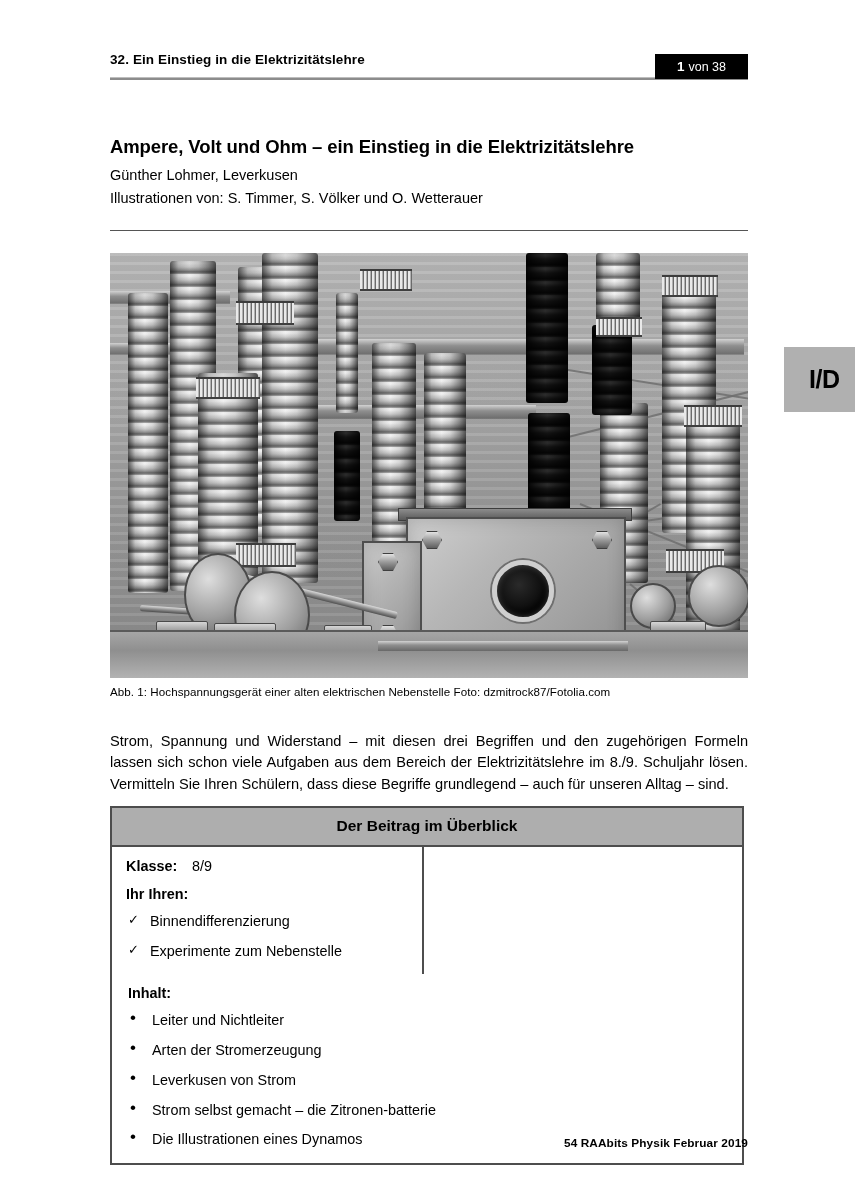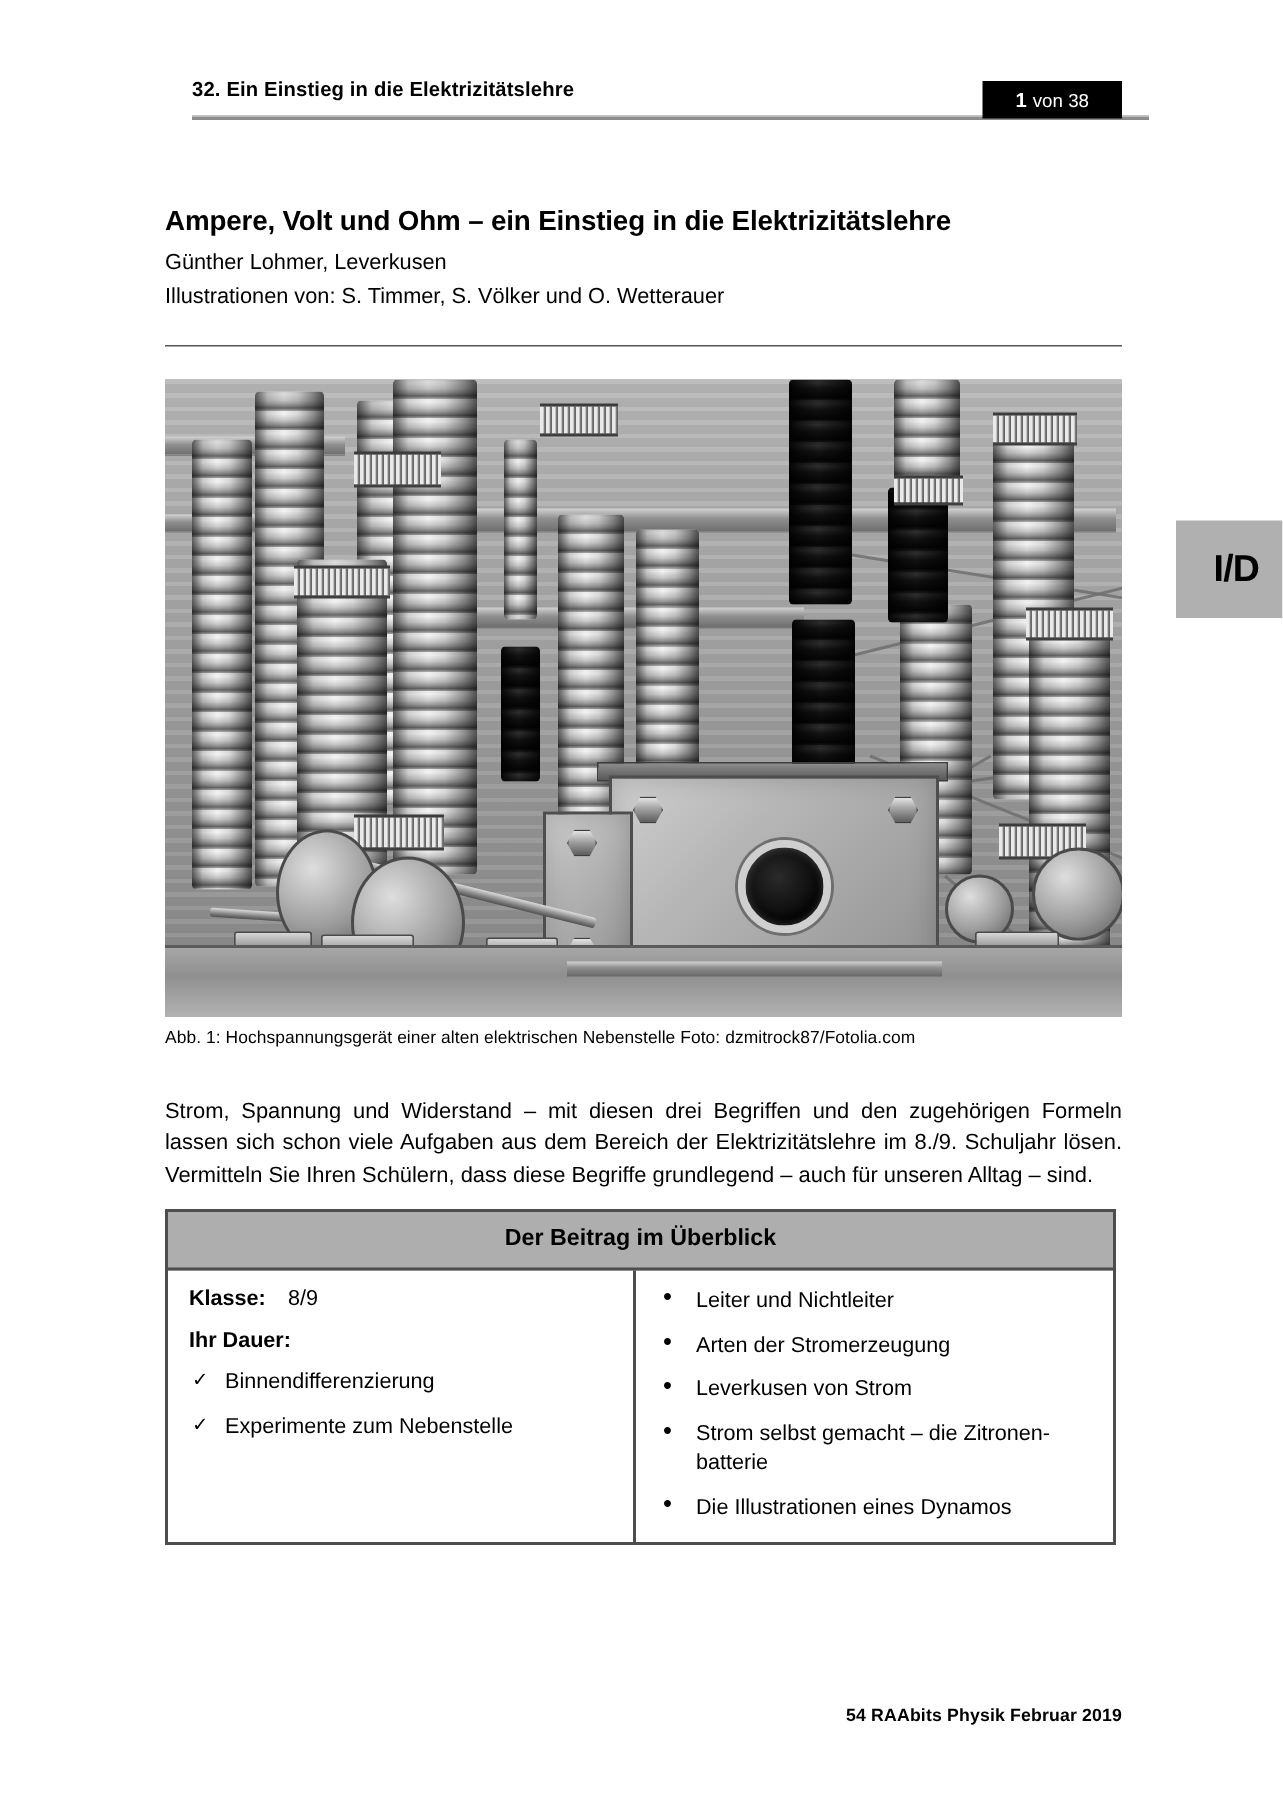--- a/index.html
+++ b/index.html
@@ -12,21 +12,21 @@
     height: 1200px;
     position: relative;
     font-family: "Liberation Sans", sans-serif;
     color: #000000;
     overflow: hidden;
   }
 
   
   .page-header {
     position: absolute;
-    left: 128px;
+    left: 110px;
     top: 52px;
     width: 638px;
     height: 30px;
   }
   .page-header-title {
     position: absolute;
     left: 0;
     top: 0;
     font-size: 13.5px;
     font-weight: bold;
@@ -263,20 +263,21 @@
     background: #aeaeae;
     border-bottom: 2px solid #4d4d4d;
     text-align: center;
     font-size: 15.5px;
     font-weight: bold;
     padding: 9px 0 10px 0;
   }
   .overview-body {
     display: flex;
     align-items: stretch;
+    flex-direction: column;
   }
   .ov-col-left {
     width: 312px;
     box-sizing: border-box;
     border-right: 2px solid #4d4d4d;
     padding: 11px 12px 14px 14px;
   }
   .ov-col-right {
     flex: 1;
     box-sizing: border-box;
@@ -447,34 +448,35 @@
 
 <div class="overview">
   <div class="overview-header">Der Beitrag im Überblick</div>
   <div class="overview-body">
 
     <div class="ov-col-left">
       <div class="kv">
         <span class="k">Klasse:</span>
         <span class="v">8/9</span>
       </div>
-      <div class="sub-label">Ihr Dauer:</div>
+      <div class="sub-label">Ihr Ihren:</div>
       <ul class="plain">
         <li>
           <span class="marker check">✓</span>
           <span>Binnendifferenzierung</span>
         </li>
         <li>
           <span class="marker check">✓</span>
           <span>Experimente zum Nebenstelle</span>
         </li>
       </ul>
     </div>
 
     <div class="ov-col-right">
+      <div class="sub-label">Inhalt:</div>
       <ul class="plain">
         <li>
           <span class="marker dot">•</span>
           <span>Leiter und Nichtleiter</span>
         </li>
         <li>
           <span class="marker dot">•</span>
           <span>Arten der Stromerzeugung</span>
         </li>
         <li>

